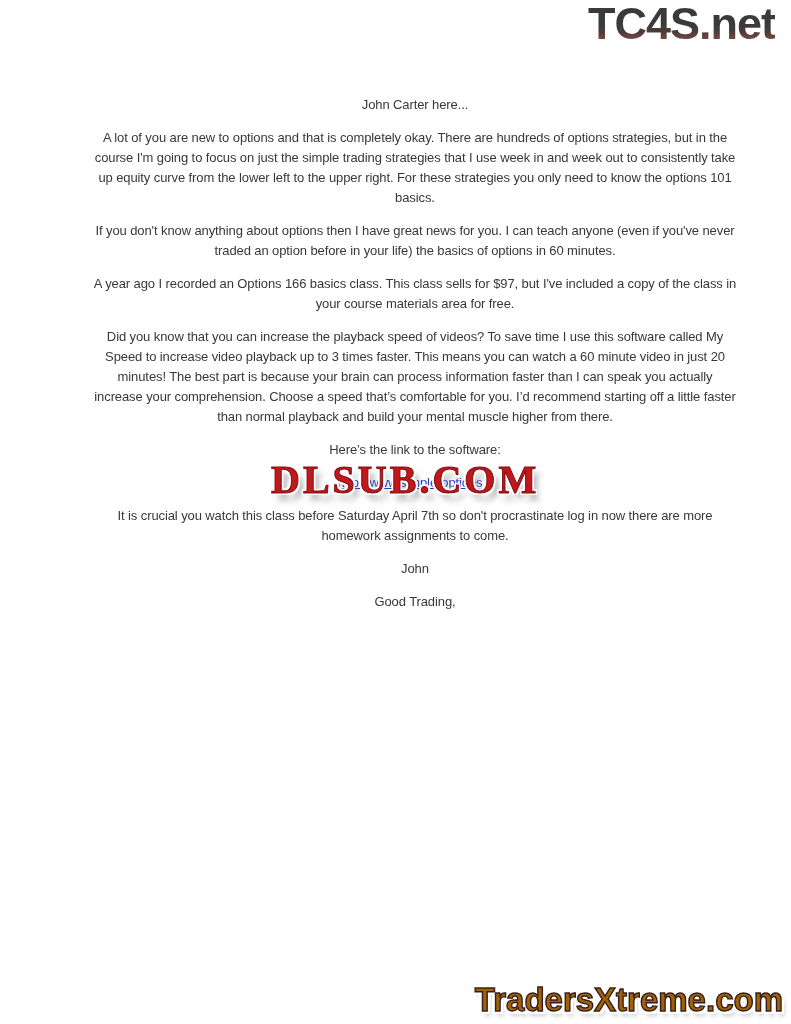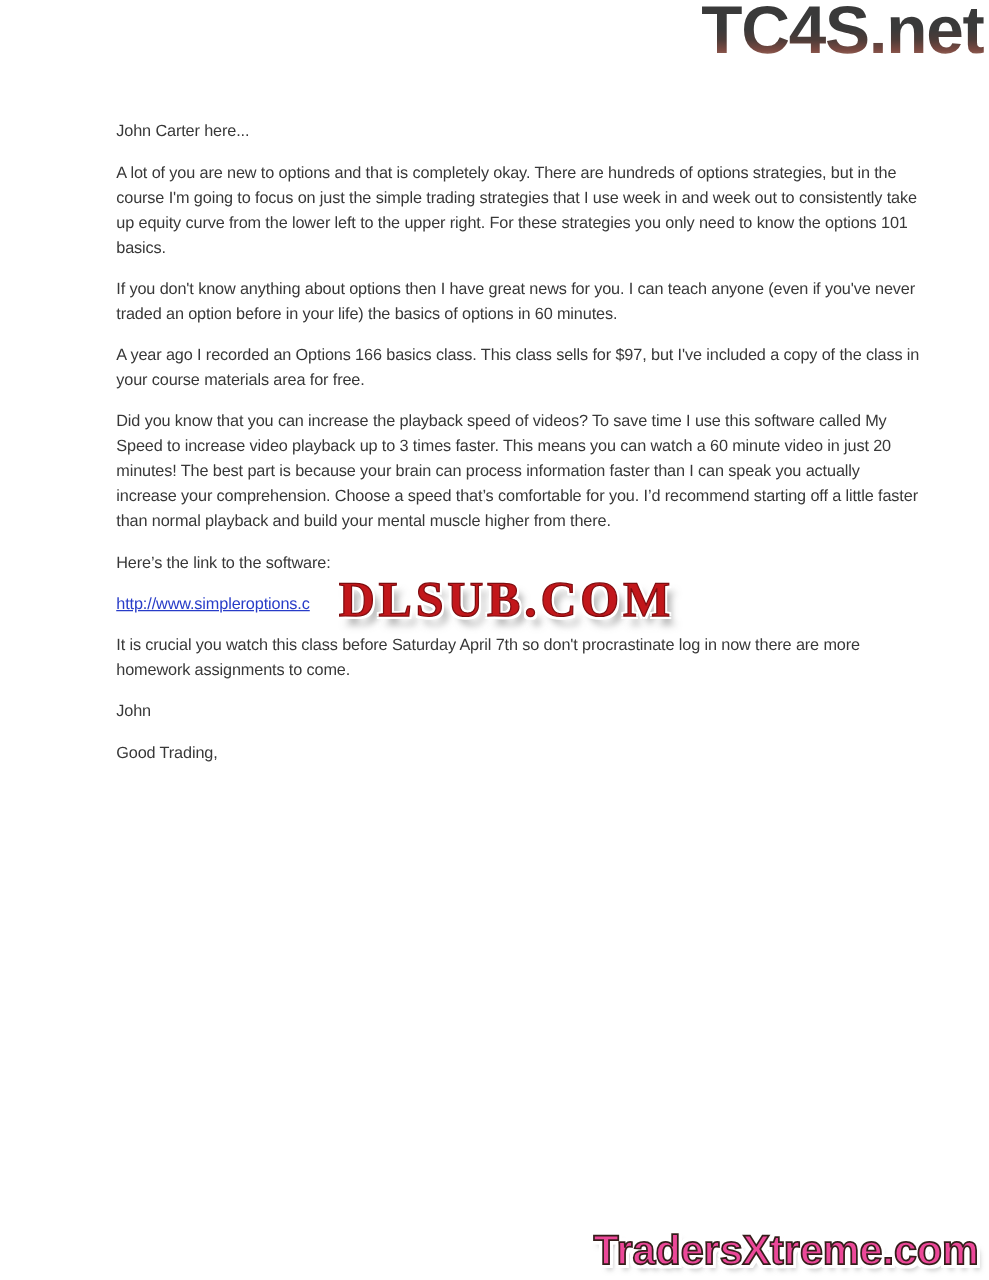--- a/index.html
+++ b/index.html
@@ -9,45 +9,45 @@
     height: 1024px;
     background: #ffffff;
     overflow: hidden;
     font-family: "Liberation Sans", sans-serif;
   }
 
   
   .tc4s-logo {
     position: absolute;
     top: 0px;
-    right: 4px;
+    right: 16px;
     font-family: "Liberation Sans", sans-serif;
     font-weight: bold;
-    font-size: 54px;
+    font-size: 45px;
     letter-spacing: -1px;
     line-height: 48px;
     background: linear-gradient(180deg, #3a3a3a 0%, #3a3a3a 48%, #4c3c38 66%, #7c4a42 84%, #a87f6d 100%);
     -webkit-background-clip: text;
     background-clip: text;
     color: transparent;
     user-select: none;
   }
 
   
   .content {
     position: absolute;
     left: 93px;
     top: 95px;
     width: 644px;
     color: #383838;
     font-size: 13px;
     letter-spacing: -0.1px;
     line-height: 20px;
   }
-  .content p { margin: 0 0 13px 0; }
+  .content p { margin: 0 0 13px 0; text-align: center; }
 
   .link-line { position: relative; }
   .content a {
     color: #283cc8;
     text-decoration: underline;
   }
 
   
   .dlsub {
     position: absolute;
@@ -75,21 +75,21 @@
   
   .traders-logo {
     position: absolute;
     right: 8px;
     bottom: 4px;
     font-family: "Liberation Sans", sans-serif;
     font-weight: bold;
     font-size: 33px;
     line-height: 40px;
     letter-spacing: 0px;
-    color: #ec4899;
+    color: #a16207;
     -webkit-text-stroke: 1.4px #341d1a;
     text-shadow:
       -3px -3px 0 #ffffff, 3px -3px 0 #ffffff,
       -3px  3px 0 #ffffff, 3px  3px 0 #ffffff,
       -3px  0   0 #ffffff, 3px  0   0 #ffffff,
        0   -3px 0 #ffffff, 0    3px 0 #ffffff,
        3px  5px 4px rgba(140,140,140,0.5);
     white-space: nowrap;
     user-select: none;
   }

